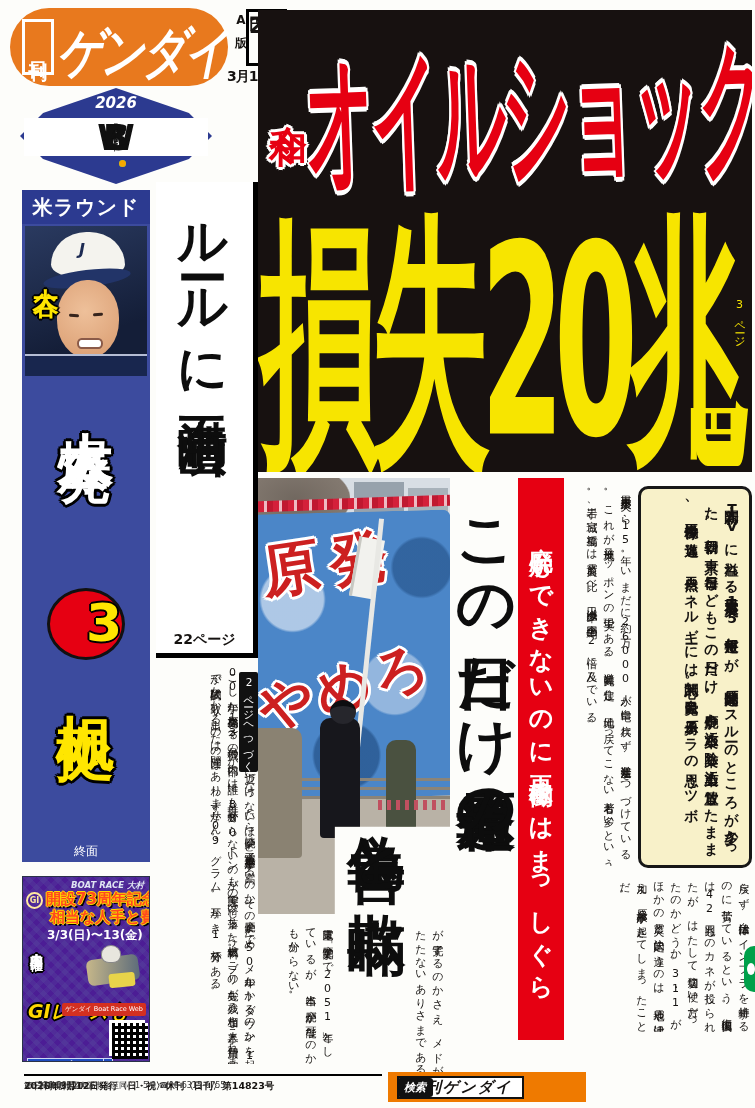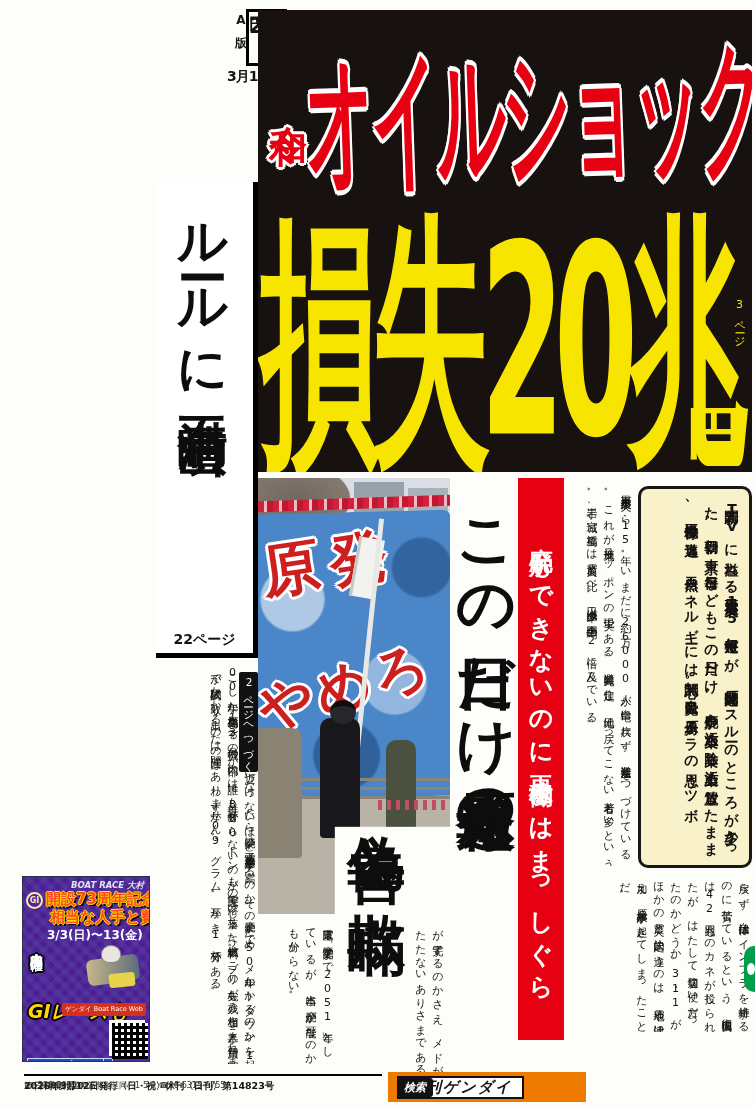--- a/index.html
+++ b/index.html
@@ -158,28 +158,70 @@
   .footer{left:24px;top:1074px;width:358px;border-top:2px solid #000;padding-top:3px;font-size:9.5px;line-height:13px;}
   .footer div{position:static;white-space:nowrap;}
   .f-line1 b{font-weight:900;}
   .f-small{font-size:8px;color:#333;}
 </style>
 </head>
 <body>
 
 <div id="page">
 
+  <div class="logo">
+    <div class="logo-daily v">日刊</div>
+    <div class="logo-gendai">ゲンダイ</div>
+  </div>
   <div class="edition v">A版</div>
   <div class="price-box">
     <span class="price-num">200</span>
     <span class="price-unit">円</span>
   </div>
   <div class="date">3月13日㊎</div>
 
-
+  <div class="wbc">
+    <div class="wbc-shape"></div>
+    <div class="wbc-year">2026</div>
+    <div class="wbc-band">
+      <span class="wbc-word">WORLD</span>
+      <span class="wbc-letter">W</span>
+      <span class="wbc-word">BASEBALL</span>
+      <span class="wbc-letter">B</span>
+      <span class="wbc-word">CLASSIC</span>
+      <span class="wbc-letter">C</span>
+    </div>
+    <div class="wbc-dots">
+      <i style="background:#e60039"></i>
+        <i style="background:#009a44"></i>
+        <i style="background:#00a7e1"></i>
+        <i style="background:#f5a800"></i>
+    </div>
+  </div>
+
+  <div class="leftcol">
+    <div class="round">米ラウンド</div>
+    <div class="photo-o">
+      <div class="o-cap"></div>
+      <div class="o-capj">J</div>
+      <div class="o-brim"></div>
+      <div class="o-face"></div>
+      <div class="o-eye" style="left:44px;top:88px;transform:rotate(6deg);"></div>
+      <div class="o-eye" style="left:68px;top:87px;transform:rotate(-6deg);"></div>
+      <div class="o-smile"></div>
+      <div class="o-jersey"></div>
+      <div class="o-name v ob">大谷</div>
+    </div>
+    <div class="bak-a v ob3">大爆発</div>
+    <div class="three">
+      <span class="ob">3</span>
+    </div>
+    <div class="bak-b v ob3">根拠</div>
+    <div class="endref">終面</div>
+  </div>
 
   <div class="wbcbox">
     <div class="wbc-hl v">ルールに不満噴出</div>
     <div class="wbc-page">22ページ</div>
   </div>
   <div class="midflow vflow">
     <span>原発内部は、いまだに人が近づけないほど放射線量が高い。そのため、メルトダウンを起こした福島原発1〜3号機の内部には、推計880トンもの溶け落ちた核燃料デブリが残る。これまで試験的に取り出したのは、わずか0・9グラム。耳かき1杯分である。</span>
     <span>いったい、いつになったら廃炉は完了するのか。廃炉まで50年かかるのか、100年かかるのか、誰にも分からないのが実態でしょう。この先も、相当な人手と費用、時間がかかるのは間違いありません。</span>
     <span class="chip">2ページへつづく</span>
   </div>

